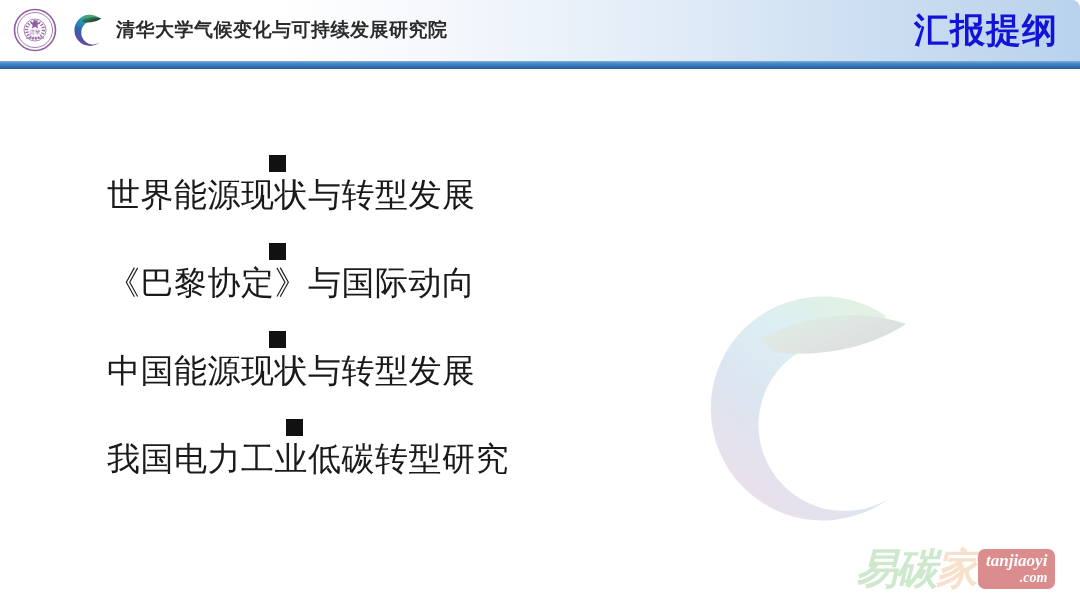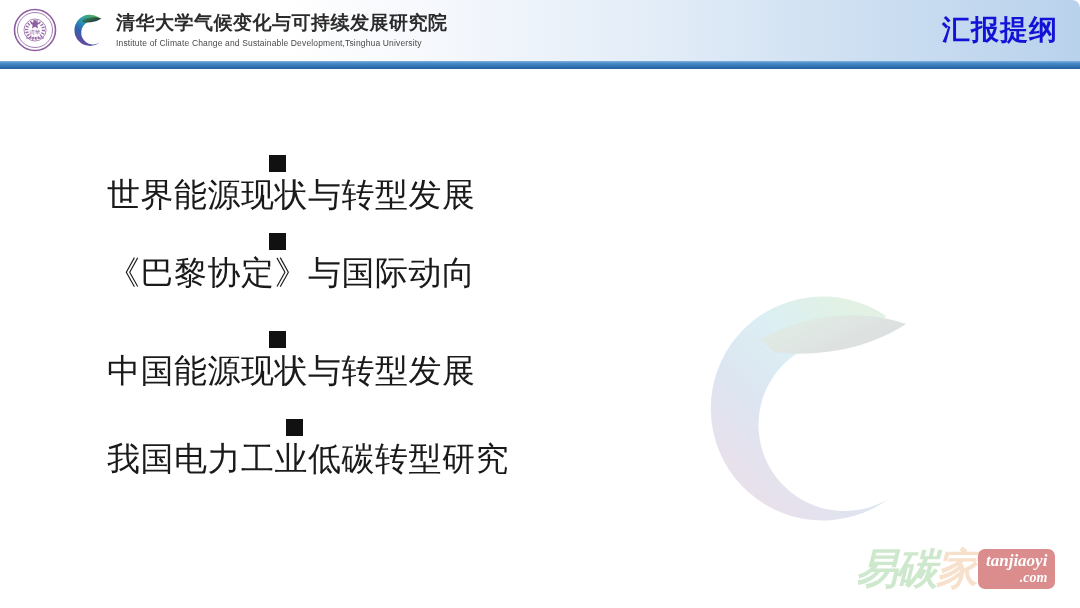--- a/index.html
+++ b/index.html
@@ -80,21 +80,21 @@
     line-height: 12px;
     letter-spacing: 0.15px;
     white-space: nowrap;
     margin-top: 3px;
   }
 
   .header-title {
     position: absolute;
     right: 22px;
     top: 8px;
-    font-size: 28px;
+    font-size: 35px;
     font-weight: bold;
     color: #1313d8;
     letter-spacing: 1px;
     line-height: 44px;
     white-space: nowrap;
   }
 
   
   .bg-logo {
     position: absolute;
@@ -115,21 +115,21 @@
   }
   .bullet-row {
     position: absolute;
     left: 80px;
     display: flex;
     align-items: center;
     height: 46px;
     flex-direction: column;
   }
   .bullet-row.r0 { top: 86px; }
-  .bullet-row.r1 { top: 164px; }
+  .bullet-row.r1 { top: 174px; }
   .bullet-row.r2 { top: 262px; }
   .bullet-row.r3 { top: 350px; }
 
   .bullet-mark {
     width: 17px;
     height: 17px;
     background: #111111;
     flex: 0 0 17px;
   }
   .bullet-text {
@@ -227,21 +227,20 @@
               <stop offset="100%" stop-color="#1d2a34"></stop>
             </linearGradient>
           </defs>
           <path d="M33 10.5 A15.6 15.6 0 1 0 33.6 35.6 A11.9 11.9 0 1 1 30.4 14.2 Z" fill="url(#cgrad)"></path>
           <path d="M15.5 13.6 C21 10.2 29.5 9.4 35.5 11.6 C30.6 14.8 23.5 16.2 17.6 15.4 Z" fill="url(#leafgrad)"></path>
         </svg>
       </span>
 
       <span class="brand-text">
         <span class="brand-cn">清华大学气候变化与可持续发展研究院</span>
-        <span class="brand-en">Institute of Climate Change and Sustainable Development,Tsinghua University</span>
       </span>
     </div>
 
     <div class="header-title">汇报提纲</div>
   </div>
 
   <div class="header-bar"></div>
 
   <div class="bg-logo">
     <svg viewBox="0 0 300 300" width="300" height="300" aria-hidden="true">

